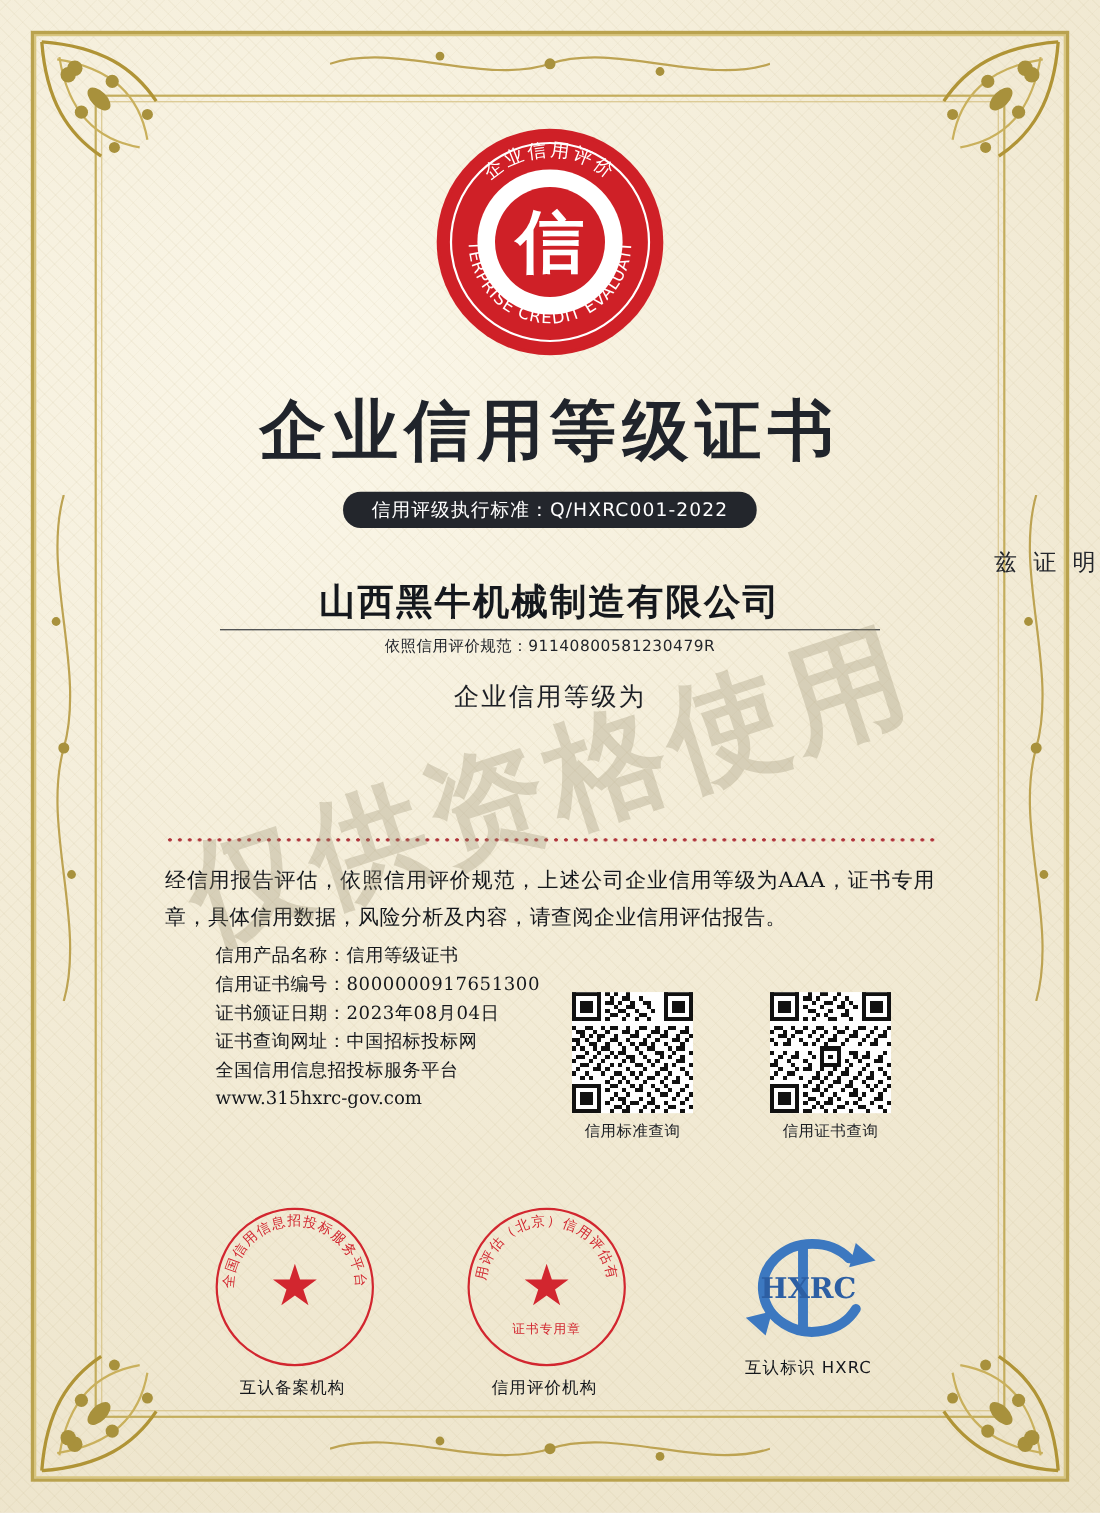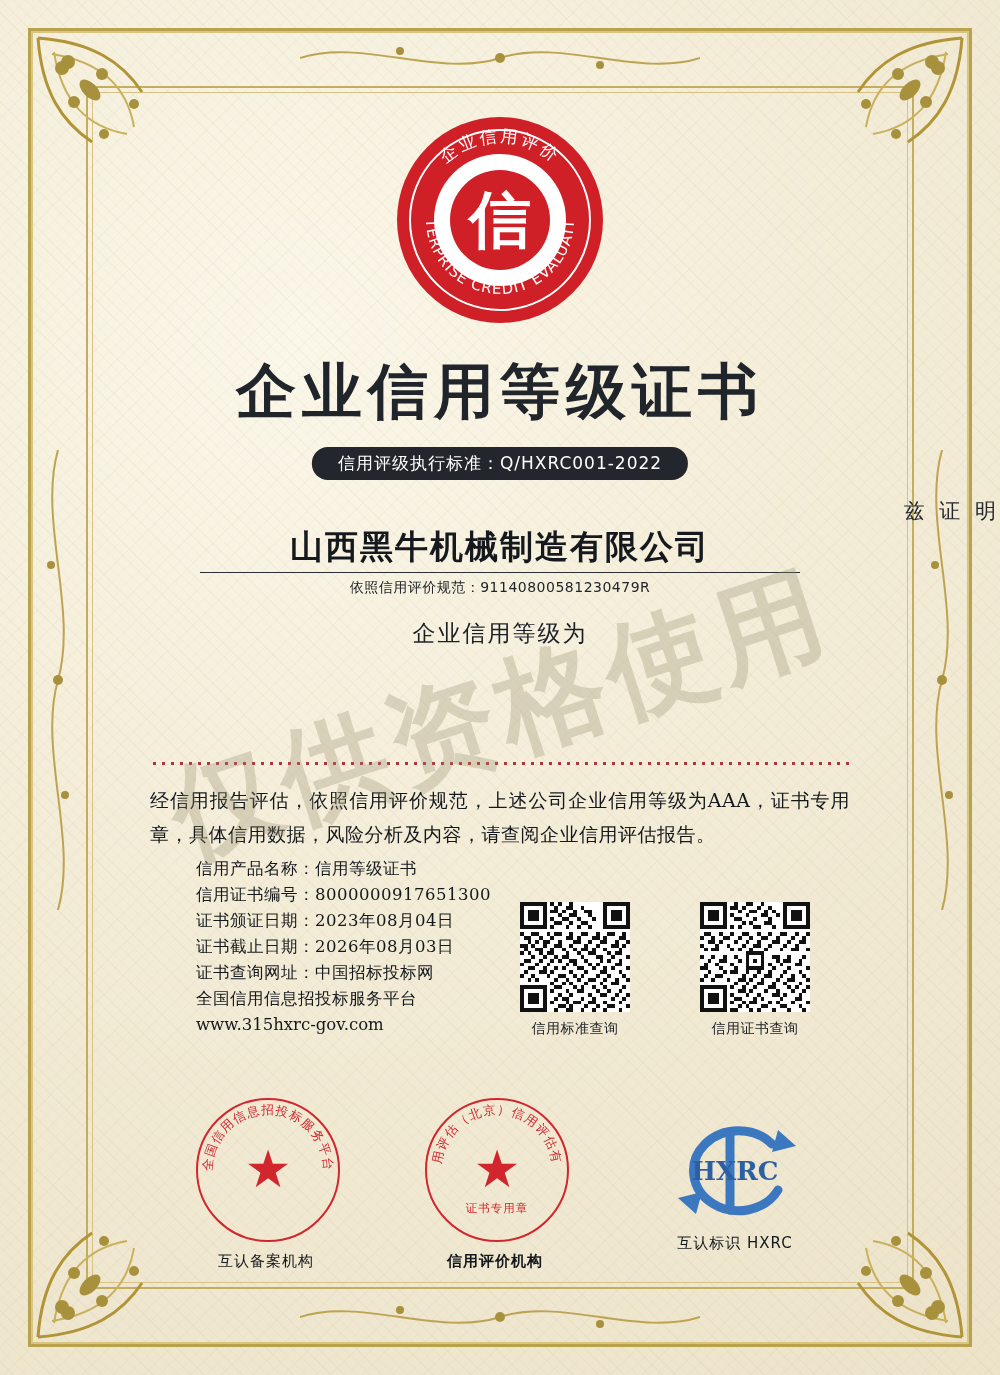--- a/index.html
+++ b/index.html
@@ -320,23 +320,20 @@
 
   <div class="fields">
     <div>
       <span class="lbl">信用产品名称：</span><span>信用等级证书</span>
     </div>
     <div>
       <span class="lbl">信用证书编号：</span><span>8000000917651300</span>
     </div>
     <div>
       <span class="lbl">证书颁证日期：</span><span>2023年08月04日</span>
-    </div>
-    <div>
-      <span class="lbl">证书截止日期：</span><span>2026年08月03日</span>
     </div>
     <div>
       <span class="lbl">证书查询网址：</span><span>中国招标投标网</span>
     </div>
     <div>
       <span class="lbl">全国信用信息招投标服务平台</span>
     </div>
     <div class="url">
       <span class="lbl">www.315hxrc-gov.com</span>
     </div>
@@ -760,21 +757,21 @@
   <div class="stamp" style="left:425px;top:1098px;">
     <svg class="stamp-arc" viewBox="0 0 140 140">
       <defs>
         <path id="stArc2" d="M 14 70 A 56 56 0 0 1 126 70"></path>
       </defs>
       <text><textPath href="#stArc2" startOffset="50%" text-anchor="middle">华夏信用评估（北京）信用评估有限公司</textPath></text>
     </svg>
     <div class="star">★</div>
     <div class="stamp-sub">证书专用章</div>
   </div>
-  <div class="stamp-cap" style="left:395px;top:1252px;font-weight:bold;">信用评价机构</div>
+  <div class="stamp-cap" style="left:395px;top:1252px;">信用评价机构</div>
 
   <svg class="hxrc-logo" viewBox="0 0 150 120">
     <g fill="none" stroke="#3c78c0" stroke-width="9" stroke-linecap="round">
       <path d="M112 32 A 45 40 0 1 0 118 78"></path>
     </g>
     <path d="M118 18 L136 34 L112 40 Z" fill="#3c78c0"></path>
     <path d="M36 102 L18 86 L42 80 Z" fill="#3c78c0"></path>
     <path d="M70 22 L70 98" stroke="#3c78c0" stroke-width="9" stroke-linecap="round"></path>
     <text x="75" y="68" text-anchor="middle" font-family="DejaVu Serif, serif" font-size="26" font-weight="bold" fill="#2d5fa3">HXRC</text>
   </svg>

